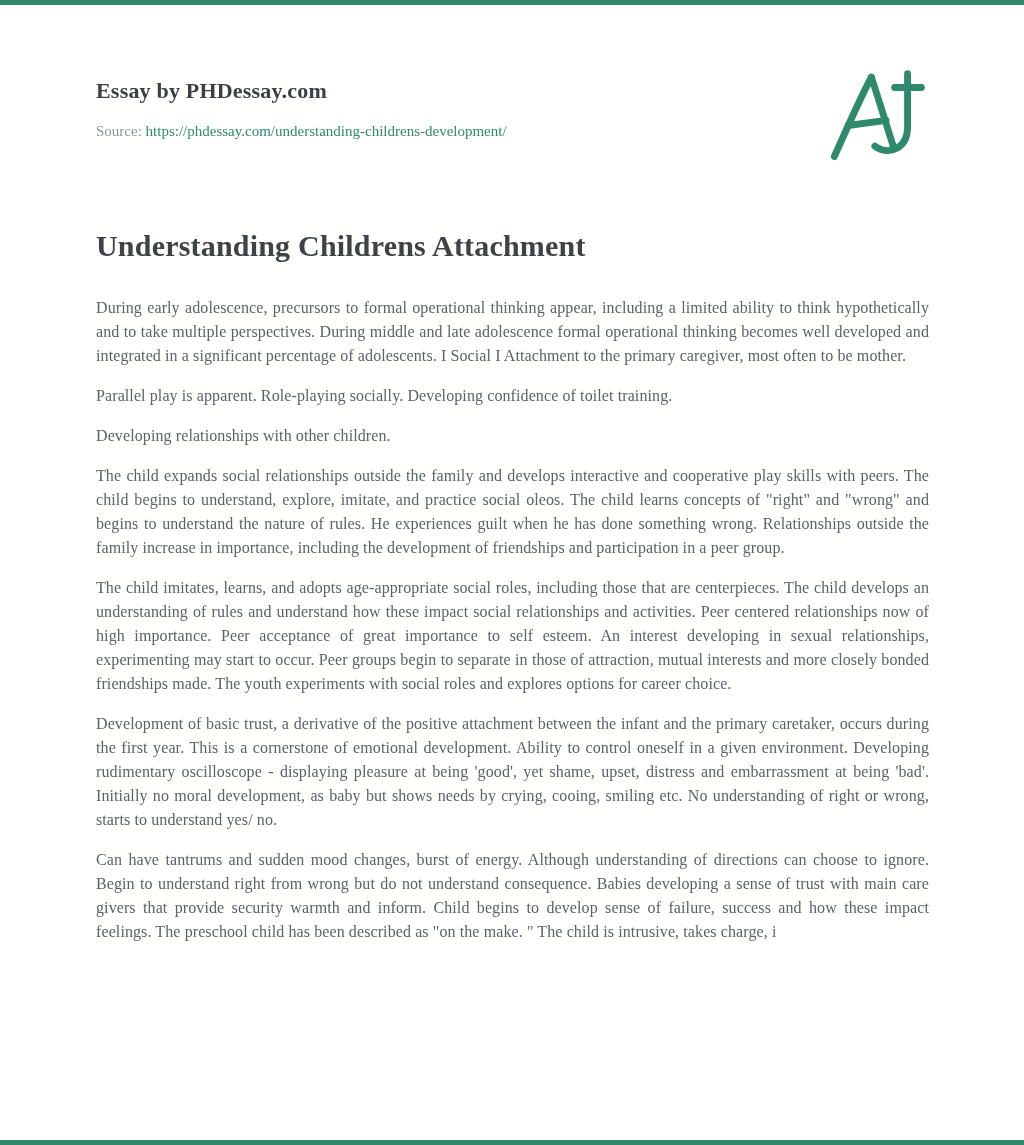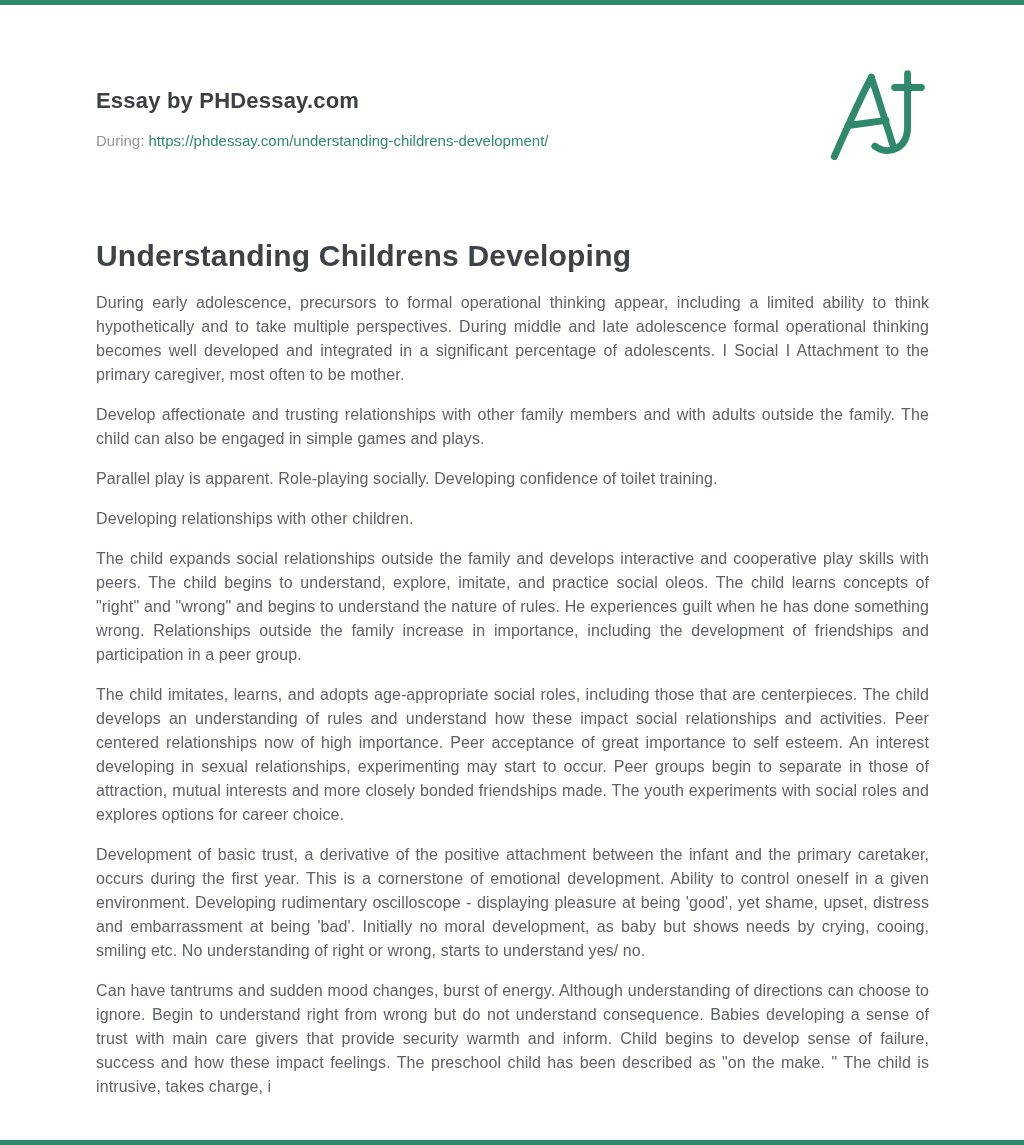--- a/index.html
+++ b/index.html
@@ -21,22 +21,23 @@
     width: 100%;
     height: 5px;
     background: #2f8a6d;
   }
   .accent-bar.top { top: 0; }
   .accent-bar.bottom { bottom: 0; }
 
   .content {
     position: absolute;
     left: 96px;
-    top: 10px;
+    top: 0;
     width: 833px;
+    font-family: Liberation Serif, serif;
   }
 
   .byline {
     margin-top: 78px;
     font-size: 22px;
     line-height: 26px;
     font-weight: 700;
     color: #3b4045;
     letter-spacing: 0.2px;
   }
@@ -76,21 +77,21 @@
   .article-body { margin-top: 8px; }
 
   .para {
     margin-top: 16px;
     font-size: 16px;
     line-height: 24px;
     color: #5d6267;
     text-align: justify;
     letter-spacing: 0.1px;
   }
-  .para:first-child { margin-top: 16px; }
+  .para:first-child { margin-top: 31px; }
 </style>
 </head>
 <body>
 
 <div class="page">
 
   <div class="accent-bar top" style="background: rgb(47, 138, 109);"></div>
 
   <div class="logo">
     <svg viewBox="0 0 130 110" aria-hidden="true">
@@ -102,29 +103,28 @@
         <path d="M82 22 L113 22"></path>
       </g>
     </svg>
   </div>
 
   <div class="content">
 
     <div class="byline">Essay by PHDessay.com</div>
 
     <div class="source-line">
-      <span>During:</span>
+      <span>Source:</span>
       <a class="source-link" href="#" style="color: rgb(47, 138, 109);">https://phdessay.com/understanding-childrens-development/</a>
     </div>
 
-    <h1 class="title">Understanding Childrens Developing</h1>
+    <h1 class="title">Understanding Childrens Attachment</h1>
 
     <div class="article-body">
         <p class="para">During early adolescence, precursors to formal operational thinking appear, including a limited ability to think hypothetically and to take multiple perspectives. During middle and late adolescence formal operational thinking becomes well developed and integrated in a significant percentage of adolescents. I Social I Attachment to the primary caregiver, most often to be mother.</p>
-        <p class="para">Develop affectionate and trusting relationships with other family members and with adults outside the family. The child can also be engaged in simple games and plays.</p>
         <p class="para">Parallel play is apparent. Role-playing socially. Developing confidence of toilet training.</p>
         <p class="para">Developing relationships with other children.</p>
         <p class="para">The child expands social relationships outside the family and develops interactive and cooperative play skills with peers. The child begins to understand, explore, imitate, and practice social oleos. The child learns concepts of "right" and "wrong" and begins to understand the nature of rules. He experiences guilt when he has done something wrong. Relationships outside the family increase in importance, including the development of friendships and participation in a peer group.</p>
         <p class="para">The child imitates, learns, and adopts age-appropriate social roles, including those that are centerpieces. The child develops an understanding of rules and understand how these impact social relationships and activities. Peer centered relationships now of high importance. Peer acceptance of great importance to self esteem. An interest developing in sexual relationships, experimenting may start to occur. Peer groups begin to separate in those of attraction, mutual interests and more closely bonded friendships made. The youth experiments with social roles and explores options for career choice.</p>
         <p class="para">Development of basic trust, a derivative of the positive attachment between the infant and the primary caretaker, occurs during the first year. This is a cornerstone of emotional development. Ability to control oneself in a given environment. Developing rudimentary oscilloscope - displaying pleasure at being 'good', yet shame, upset, distress and embarrassment at being 'bad'. Initially no moral development, as baby but shows needs by crying, cooing, smiling etc. No understanding of right or wrong, starts to understand yes/ no.</p>
         <p class="para">Can have tantrums and sudden mood changes, burst of energy. Although understanding of directions can choose to ignore. Begin to understand right from wrong but do not understand consequence. Babies developing a sense of trust with main care givers that provide security warmth and inform. Child begins to develop sense of failure, success and how these impact feelings. The preschool child has been described as "on the make. " The child is intrusive, takes charge, i</p>
       </div>
 
   </div>
 

